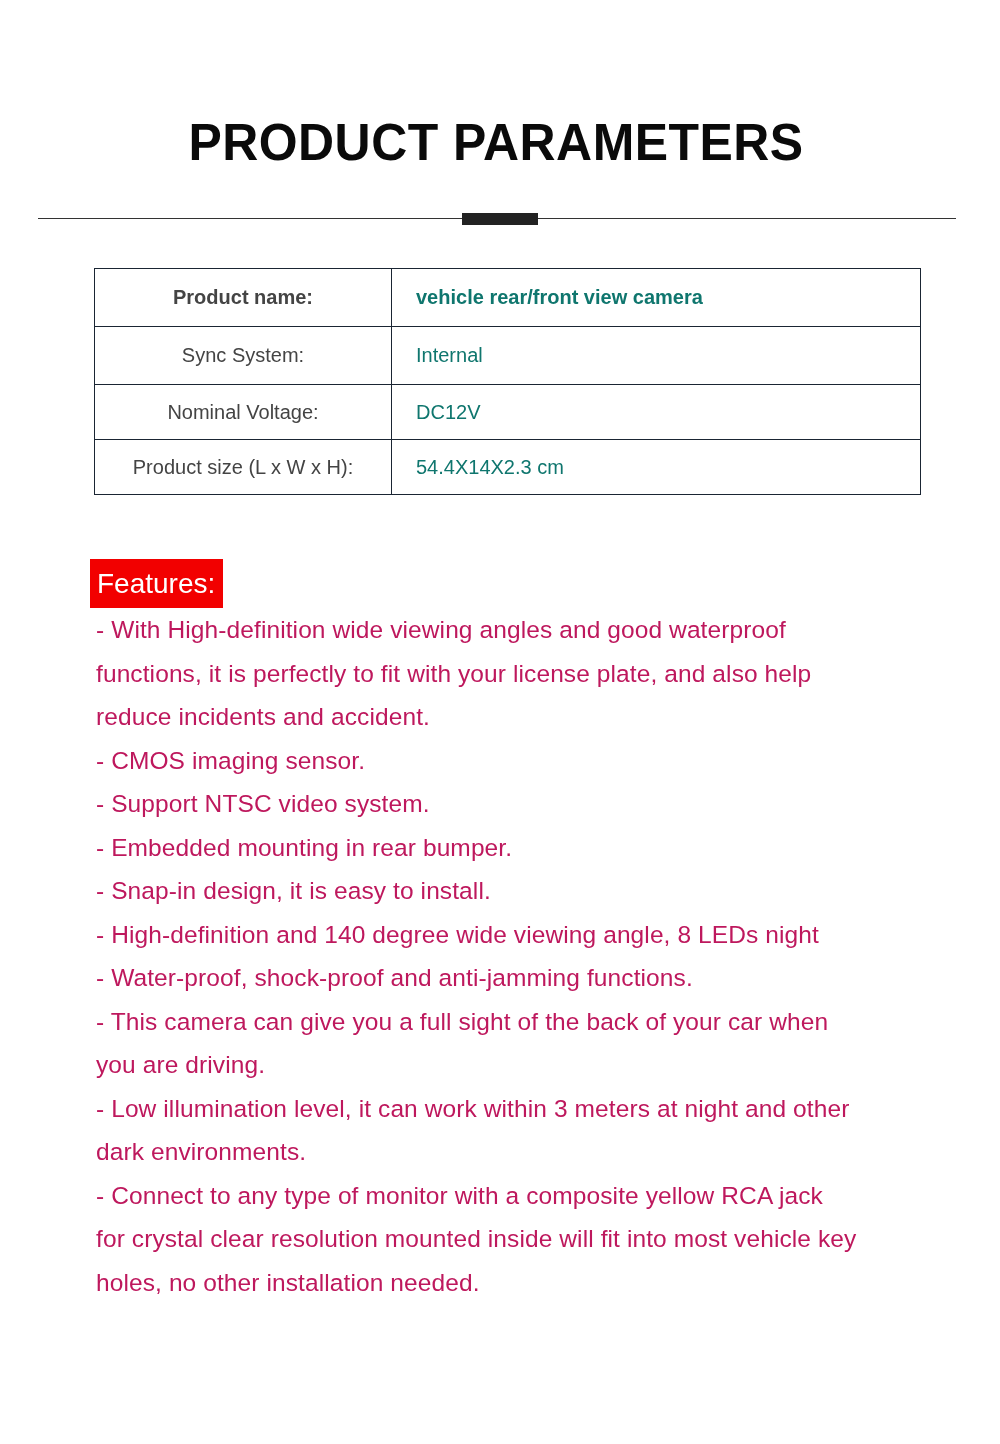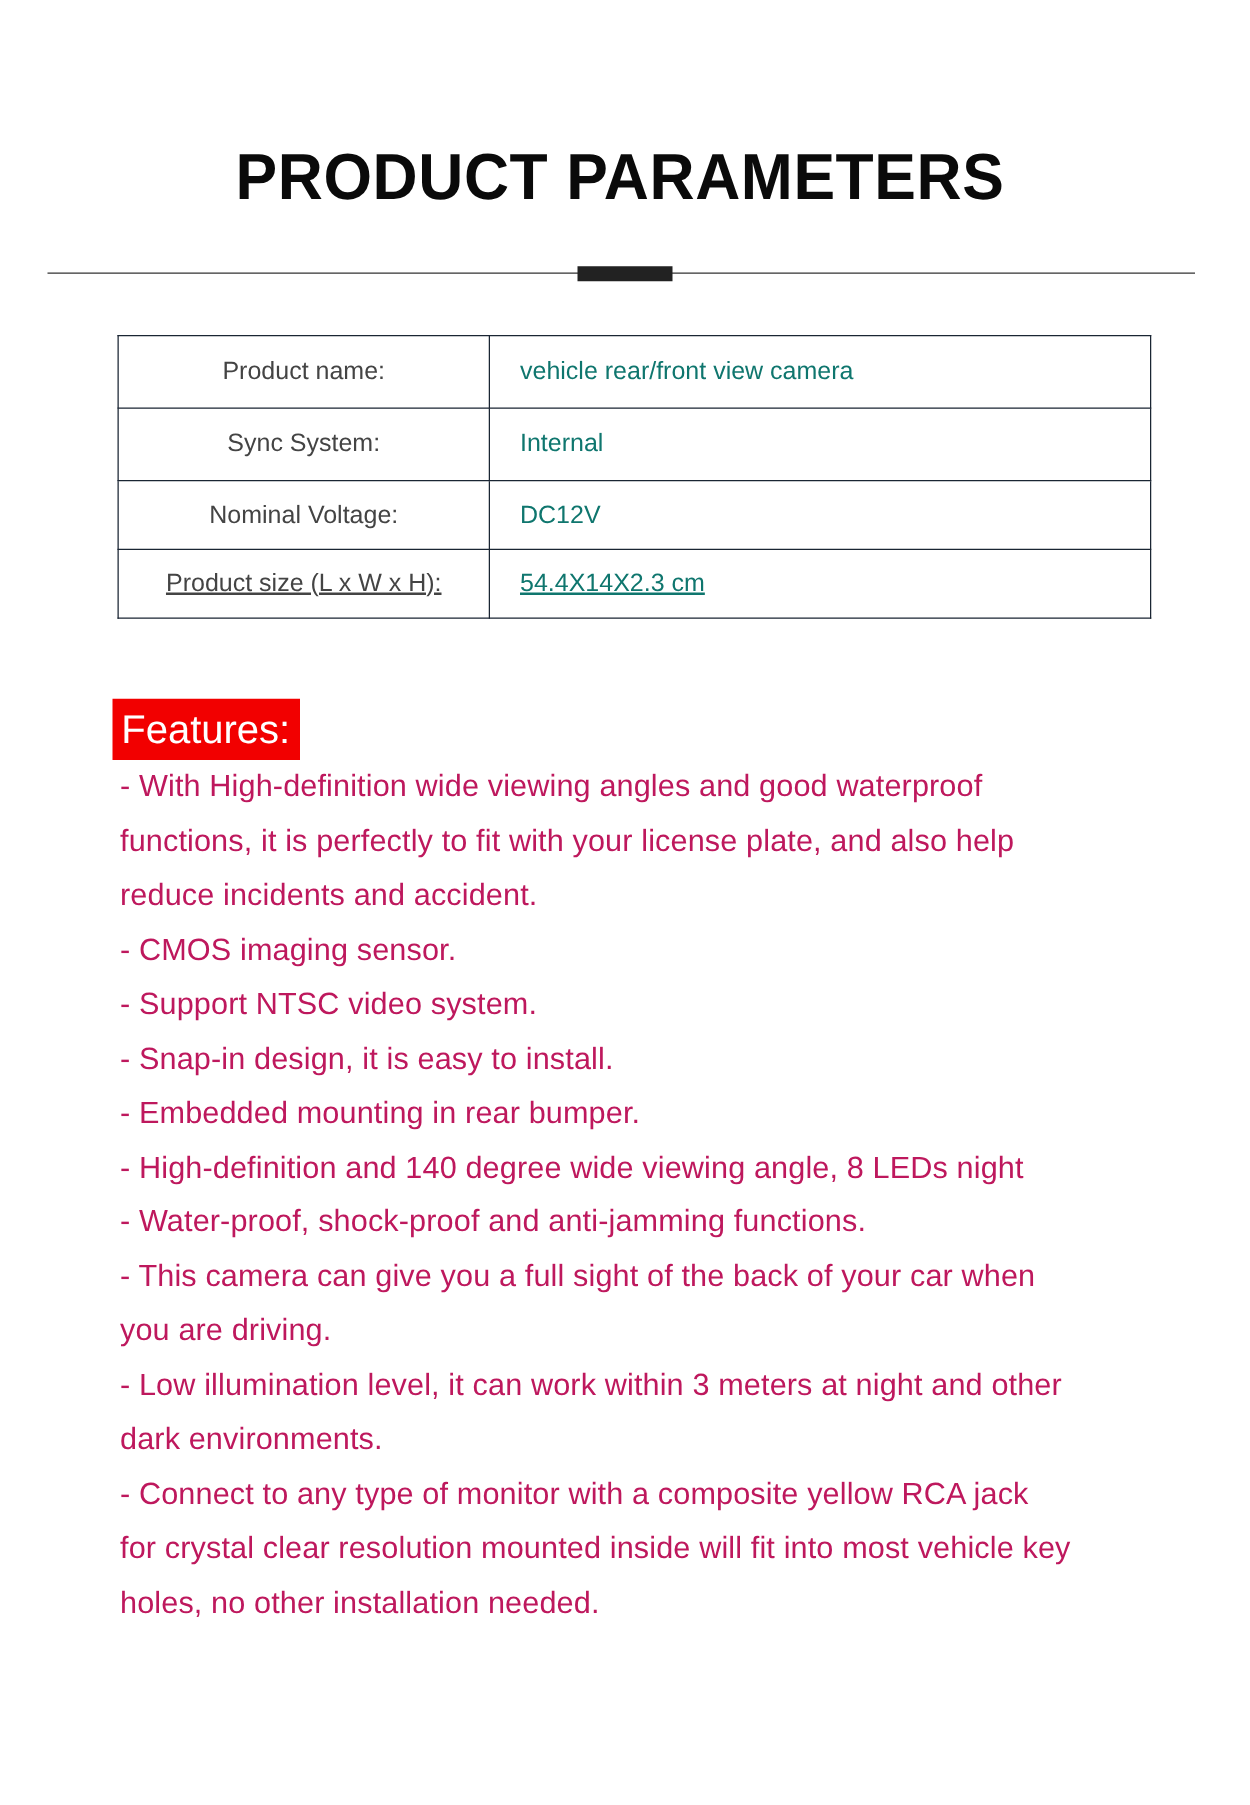--- a/index.html
+++ b/index.html
@@ -12,28 +12,28 @@
     .divider-line { position: absolute; left: 38px; top: 218px; width: 918px; height: 1px; background: #333; }
     .divider-bar { position: absolute; left: 462px; top: 213px; width: 76px; height: 12px; background: #222; }
 
     .param-table {
       position: absolute; left: 94px; top: 268px; width: 827px;
       border-collapse: collapse; border: 1px solid #1a2533;
     }
     .param-table td { border: 1px solid #1a2533; padding: 0; font-size: 20px; color: #444; }
     .param-table td.key { width: 296px; text-align: center; }
     .param-table td.val { padding-left: 24px; color: #0f766e; }
-    .r0 td { height: 57px; }
+    .r0 td { height: 57px; font-weight: bold; }
     .r1 td { height: 57px; }
     .r2 td { height: 54px; }
-    .r3 td { height: 54px; text-decoration: underline; }
+    .r3 td { height: 54px; }
 
     .features-badge {
       position: absolute; left: 90px; top: 559px; height: 49px; padding: 0 8px 0 7px;
-      background: #f20000; color: #ffffff; font-size: 32px; line-height: 49px;
+      background: #f20000; color: #ffffff; font-size: 28px; line-height: 49px;
     }
     .features-list { position: absolute; left: 96px; top: 608px; width: 890px; }
     .line {
       font-size: 24.5px; line-height: 43.5px; height: 43.5px; color: #be185d; white-space: nowrap;
       letter-spacing: 0.1px;
     }
   </style>
 </head>
 <body>
 
@@ -63,22 +63,22 @@
   </table>
 
 <div class="features-badge">Features:</div>
 
 <div class="features-list">
   <div class="line">- With High-definition wide viewing angles and good waterproof</div>
   <div class="line">functions, it is perfectly to fit with your license plate, and also help</div>
   <div class="line">reduce incidents and accident.</div>
   <div class="line">- CMOS imaging sensor.</div>
   <div class="line">- Support NTSC video system.</div>
+  <div class="line">- Embedded mounting in rear bumper.</div>
   <div class="line">- Snap-in design, it is easy to install.</div>
-  <div class="line">- Embedded mounting in rear bumper.</div>
   <div class="line">- High-definition and 140 degree wide viewing angle, 8 LEDs night</div>
   <div class="line">- Water-proof, shock-proof and anti-jamming functions.</div>
   <div class="line">- This camera can give you a full sight of the back of your car when</div>
   <div class="line">you are driving.</div>
   <div class="line">- Low illumination level, it can work within 3 meters at night and other</div>
   <div class="line">dark environments.</div>
   <div class="line">- Connect to any type of monitor with a composite yellow RCA jack</div>
   <div class="line">for crystal clear resolution mounted inside will fit into most vehicle key</div>
   <div class="line">holes, no other installation needed.</div>
 </div>

